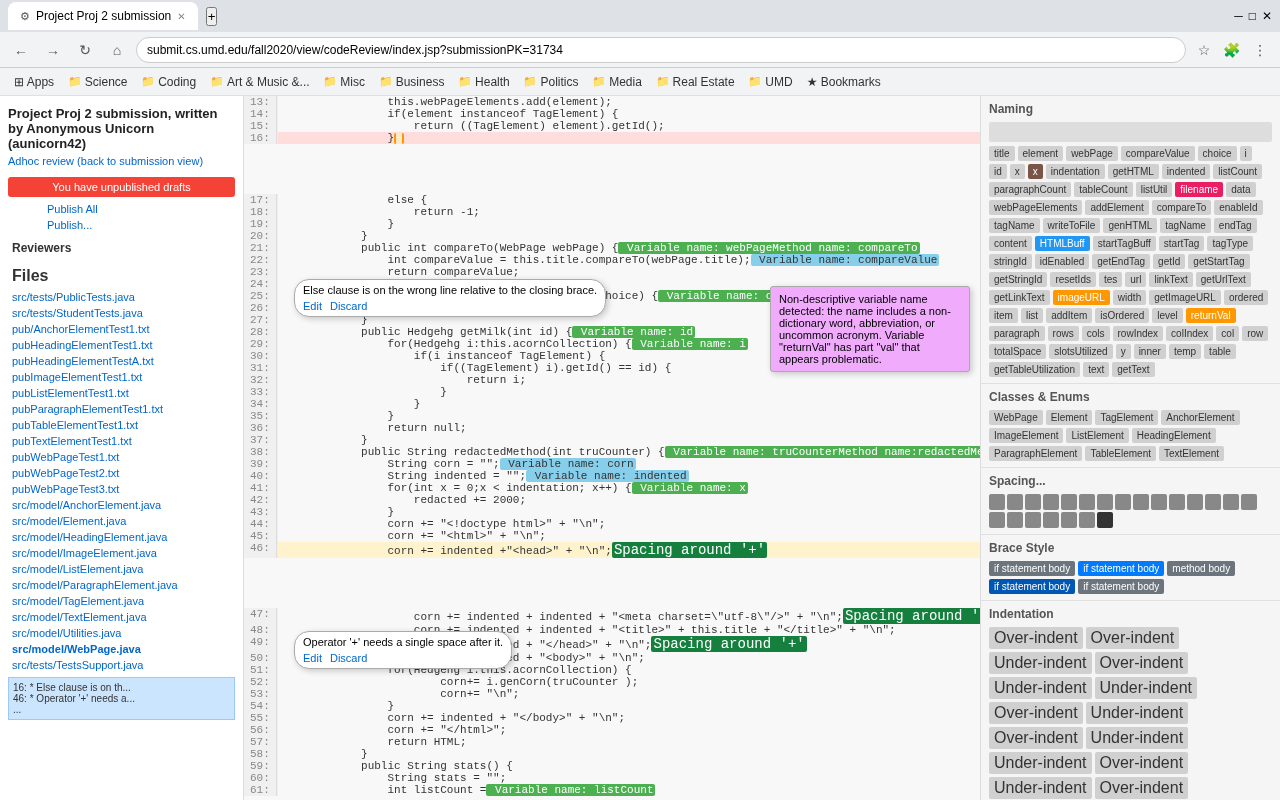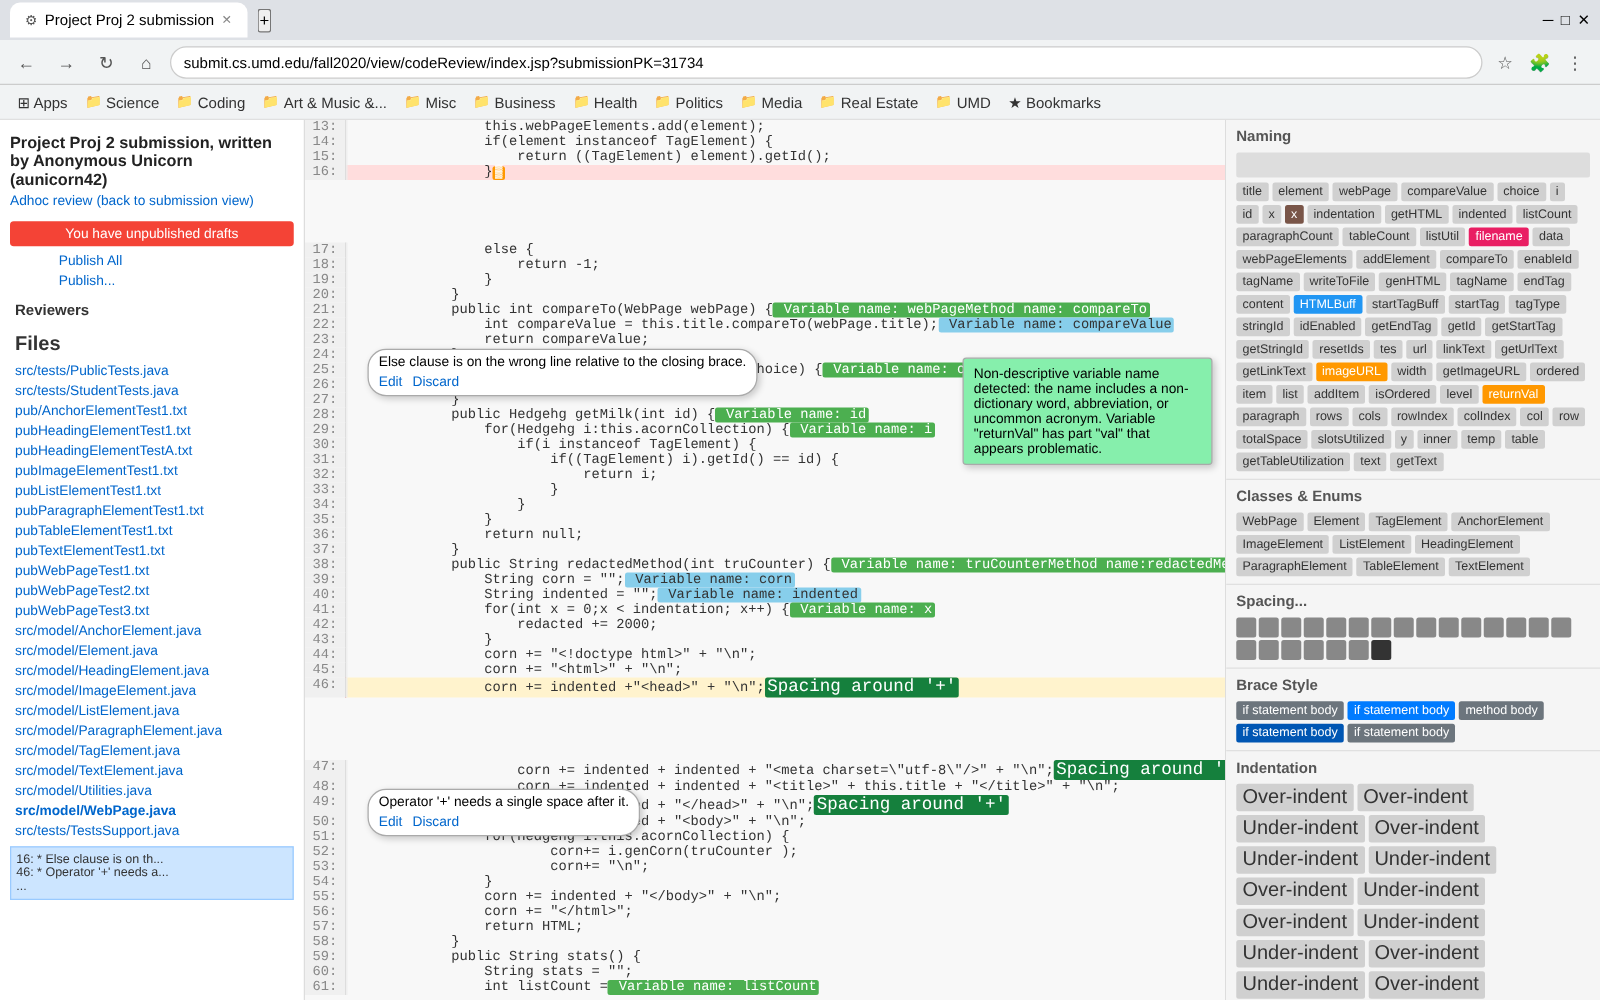--- a/index.html
+++ b/index.html
@@ -200,21 +200,21 @@
     .tooltip-msg {
       max-width: 300px;
     }
     .tooltip-actions { display: flex; gap: 8px; margin-top: 4px; }
     .tooltip-actions a { color: #0066cc; cursor: pointer; font-size: 11px; }
 
     .warning-popup {
       position: absolute;
       right: 10px;
       top: 190px;
-      background: #86efac;
+      background: #f0abfc;
       border: 1px solid #aaa;
       border-radius: 3px;
       padding: 6px 8px;
       font-family: Arial, sans-serif;
       font-size: 11px;
       max-width: 200px;
       box-shadow: 2px 2px 6px rgba(0,0,0,0.2);
       z-index: 10;
     }
 

